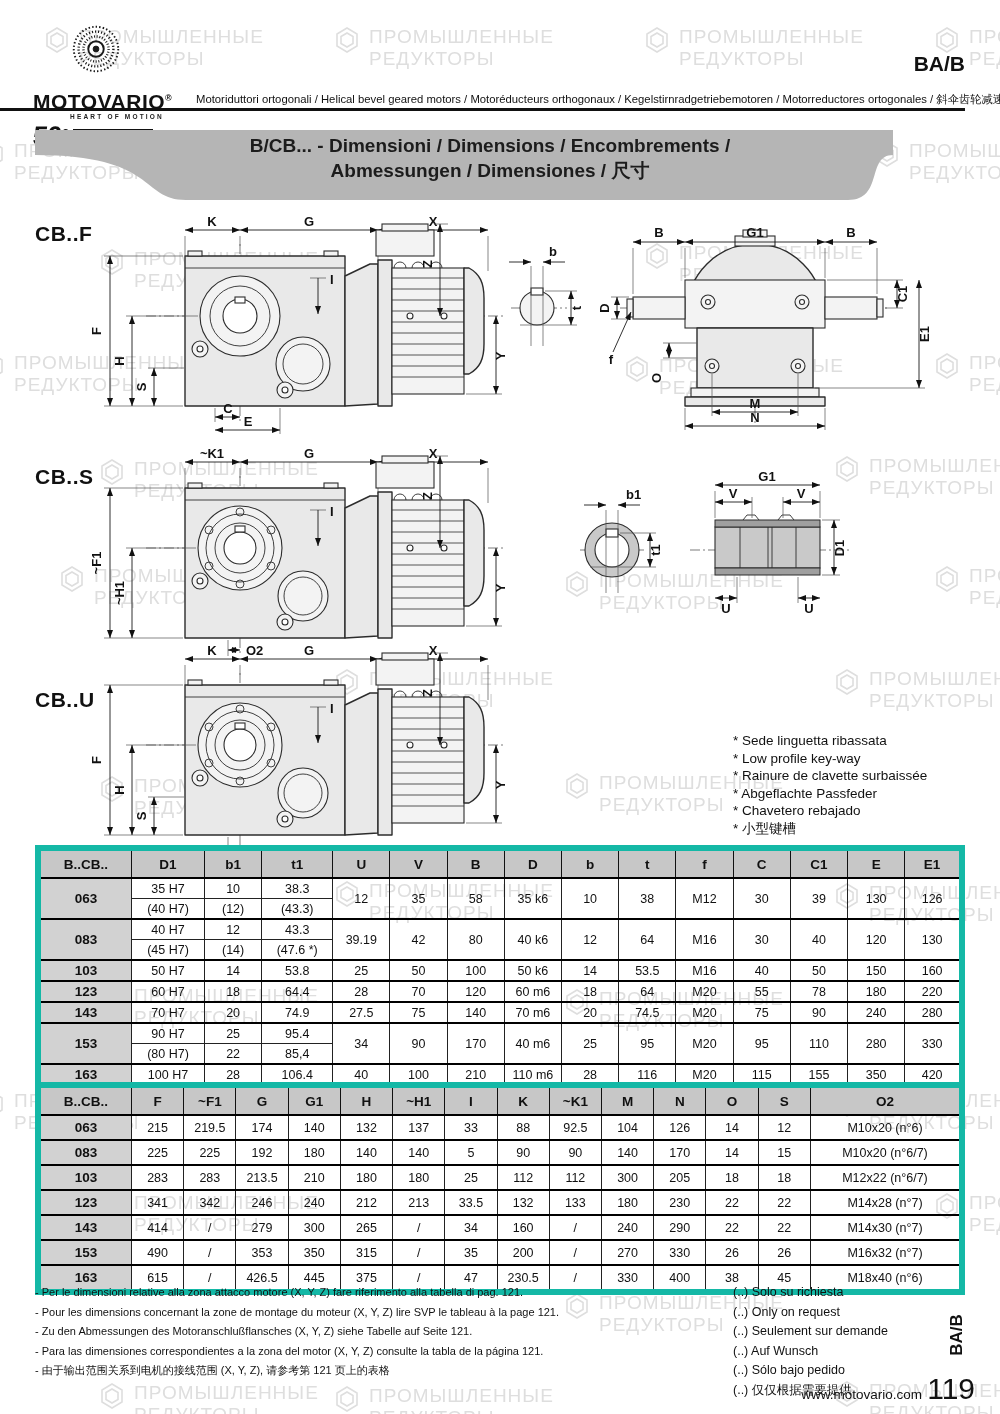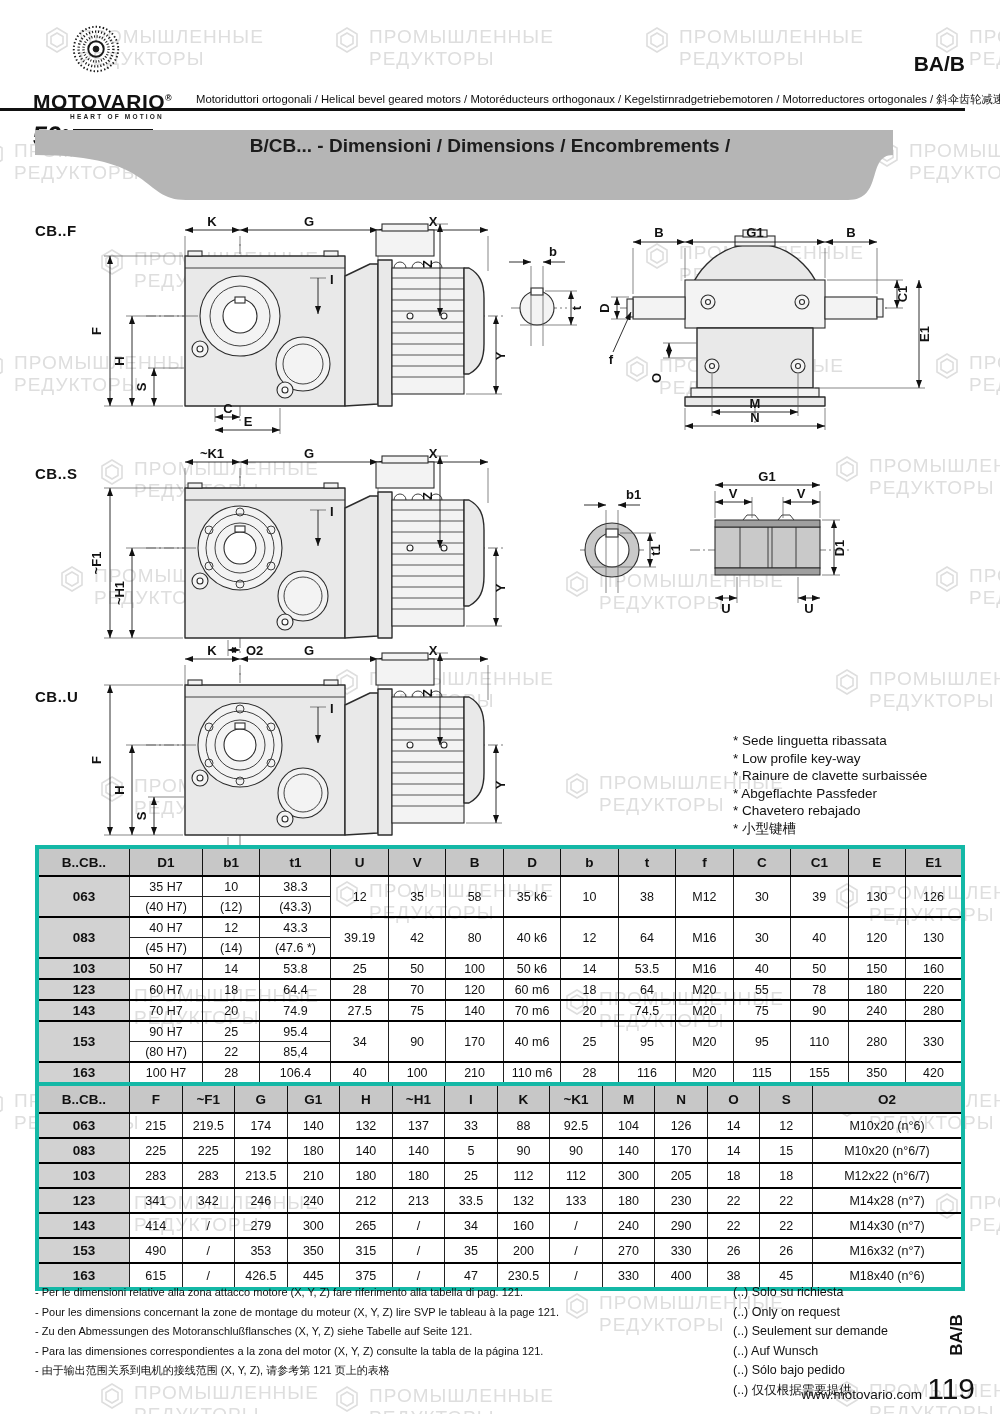--- a/index.html
+++ b/index.html
@@ -18,21 +18,21 @@
   .a50{font-size:27px;font-weight:800;transform:skewX(-6deg);letter-spacing:-1px;}
   .adeg{font-size:12px;font-weight:800;margin:-10px 4px 0 1px;}
   .abadge{background:#111;color:#fff;font-size:11px;font-weight:700;padding:2px 9px;letter-spacing:1px;}
   #code-top{position:absolute;right:35px;top:52px;font-size:21px;font-weight:800;}
   #subtitle{position:absolute;left:196px;right:35px;top:92px;font-size:11.3px;color:#111;
             text-align:right;white-space:nowrap;}
   #rule{position:absolute;left:0;top:108px;width:965px;height:3px;background:#111;}
   
   #banner-text{position:absolute;left:190px;top:133px;width:600px;text-align:center;
                font-size:19px;font-weight:700;color:#1c1c1c;line-height:25px;}
-  .dwtitle{position:absolute;font-size:15px;font-weight:800;letter-spacing:.5px;}
+  .dwtitle{position:absolute;font-size:21px;font-weight:800;letter-spacing:.5px;}
   
   .dw{position:absolute;z-index:1;}
   .dw .body{fill:#e9e9e9;stroke:#2c2c2c;stroke-width:1.4;stroke-linejoin:round;}
   .dw .body2{fill:#f3f3f3;stroke:#2c2c2c;stroke-width:1.1;}
   .dw .dark{fill:#c9c9c9;stroke:#2c2c2c;stroke-width:1.1;}
   .dw .hatch{fill:#9f9f9f;stroke:#2c2c2c;stroke-width:1;}
   .dw .white{fill:#fff;stroke:#2c2c2c;stroke-width:1.1;}
   .dw .thin{fill:none;stroke:#2c2c2c;stroke-width:.9;}
   .dw .fin{stroke:#2c2c2c;stroke-width:.8;}
   .dw .dim{stroke:#1a1a1a;stroke-width:.9;fill:none;}
@@ -40,21 +40,21 @@
   .dw .cl{stroke:#444;stroke-width:.7;stroke-dasharray:10 3 2 3;fill:none;}
   .dw .arr{marker-start:url(#ar);marker-end:url(#ar);}
   .dw .arrE{marker-end:url(#ar);}
   .dw text{font:700 13px "Liberation Sans",sans-serif;fill:#111;text-anchor:middle;}
   .dw text.ta-s{text-anchor:start;}
   
   #keynotes{position:absolute;left:733px;top:732px;font-size:13.5px;line-height:17.5px;}
   
   .twrap{position:absolute;left:35px;width:930px;}
   #t1wrap{top:845px;} #t2wrap{top:1082px;}
-  table.dimtable{border-collapse:collapse;table-layout:fixed;width:100%;border:4px solid #14b8a6;}
+  table.dimtable{border-collapse:collapse;table-layout:fixed;width:100%;border:6px solid #14b8a6;}
   .dimtable th{background:#c7c7c7;border:1px solid #111;border-bottom:2px solid #000;
                font-size:13.5px;font-weight:700;height:26px;padding:0;}
   .dimtable td{border:1px solid #222;text-align:center;font-size:12.5px;height:19px;padding:0 1px;background:transparent;}
   .dimtable td.model{background:#d2d2d2;font-weight:700;font-size:13.5px;}
   .dimtable tr.grp td{border-top:2px solid #000;}
   #t1 th:nth-child(1),#t2 th:nth-child(1){width:90px;}
   #t1 th:nth-child(2){width:72px;} #t1 th:nth-child(4){width:70px;}
   #t2 th:nth-child(15){width:148px;}
   #t2 td{height:23px;}
   
@@ -303,20 +303,21 @@
   </div>
   <div id="code-top" class="layer">BA/B</div>
   <div id="subtitle" class="layer">Motoriduttori ortogonali / Helical bevel geared motors / Motoréducteurs orthogonaux / Kegelstirnradgetriebemotoren / Motorreductores ortogonales / 斜伞齿轮减速机</div>
   <div id="rule" class="layer"></div>
 
   <svg class="layer" style="left:0;top:128px" width="1000" height="78" viewBox="0 0 1000 78">
     <path d="M35,2 H893 V27 C866,27 884,72 848,72 H186 C140,72 158,27 35,27 Z" fill="#b5b5b5"></path>
   </svg>
   <div id="banner-text" class="layer">
     <div>B/CB... - Dimensioni / Dimensions / Encombrements /</div>
+    <div>Abmessungen / Dimensiones / 尺寸</div>
   </div>
 
   <div class="dwtitle layer" style="left:35px;top:222px">CB..F</div>
   <svg class="dw" style="left:88px;top:216px" width="420" height="220" viewBox="0 0 420 220">
     <line class="cl" x1="58" y1="100" x2="416" y2="100"></line>
     <line class="cl" x1="152" y1="28" x2="152" y2="206"></line>
     <line class="ext" x1="97" y1="20" x2="97" y2="40"></line>
       <line class="ext" x1="152" y1="20" x2="152" y2="30"></line>
     <line class="ext" x1="290" y1="20" x2="290" y2="46"></line>
       <line class="ext" x1="400" y1="20" x2="400" y2="55"></line>

